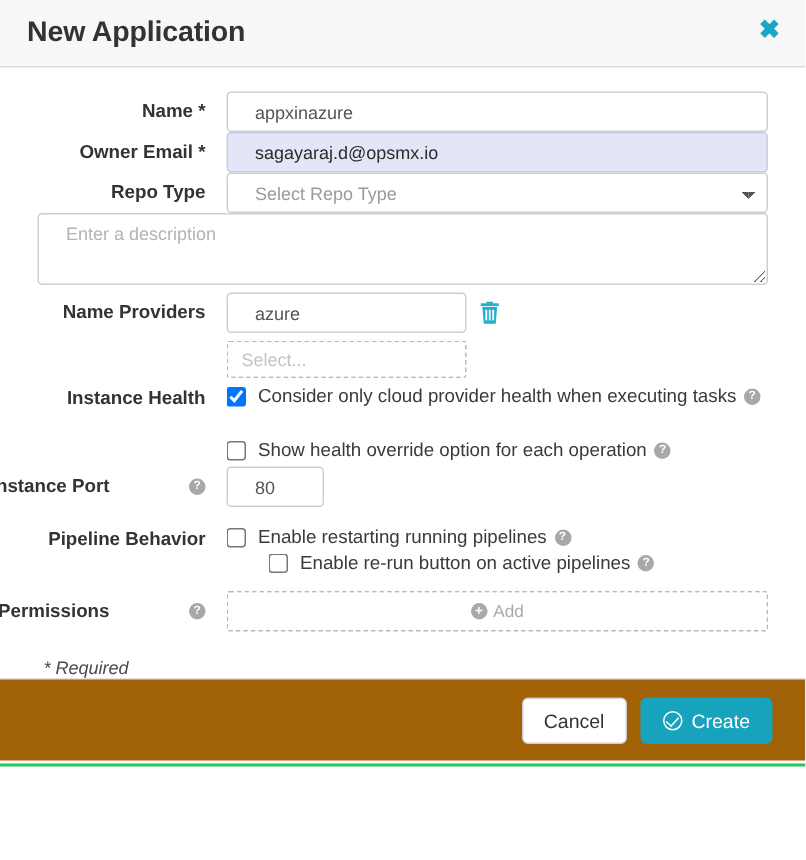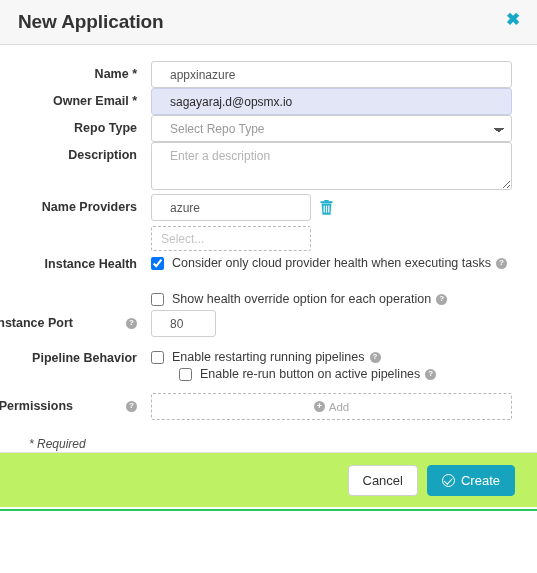--- a/index.html
+++ b/index.html
@@ -219,21 +219,21 @@
   .modal-footer {
     position: absolute;
     left: 0; right: 0; bottom: 2px;
     height: 55px;
     border-top: 1px solid #e2e2e2;
     display: flex;
     align-items: center;
     justify-content: flex-end;
     gap: 9px;
     padding: 0 22px;
-    background: #bef264;
+    background: #a16207;
   }
   .btn {
     font-family: "Liberation Sans", sans-serif;
     font-size: 13px;
     border-radius: 4px;
     cursor: pointer;
     height: 31px;
     padding: 0 14px;
     display: inline-flex;
     align-items: center;
@@ -296,21 +296,20 @@
     <div class="form-row">
       <div class="form-label">Repo Type</div>
       <div class="form-control-col">
         <select class="txt">
           <option>Select Repo Type</option>
         </select>
       </div>
     </div>
 
     <div class="form-row">
-      <div class="form-label">Description</div>
       <div class="form-control-col">
         <textarea class="txt" placeholder="Enter a description" style=""></textarea>
       </div>
     </div>
 
     <div class="form-row">
       <div class="form-label">Name Providers</div>
       <div class="form-control-col">
         <div class="cp-row">
           <input class="txt cp-input" type="text" value="azure" style="">

